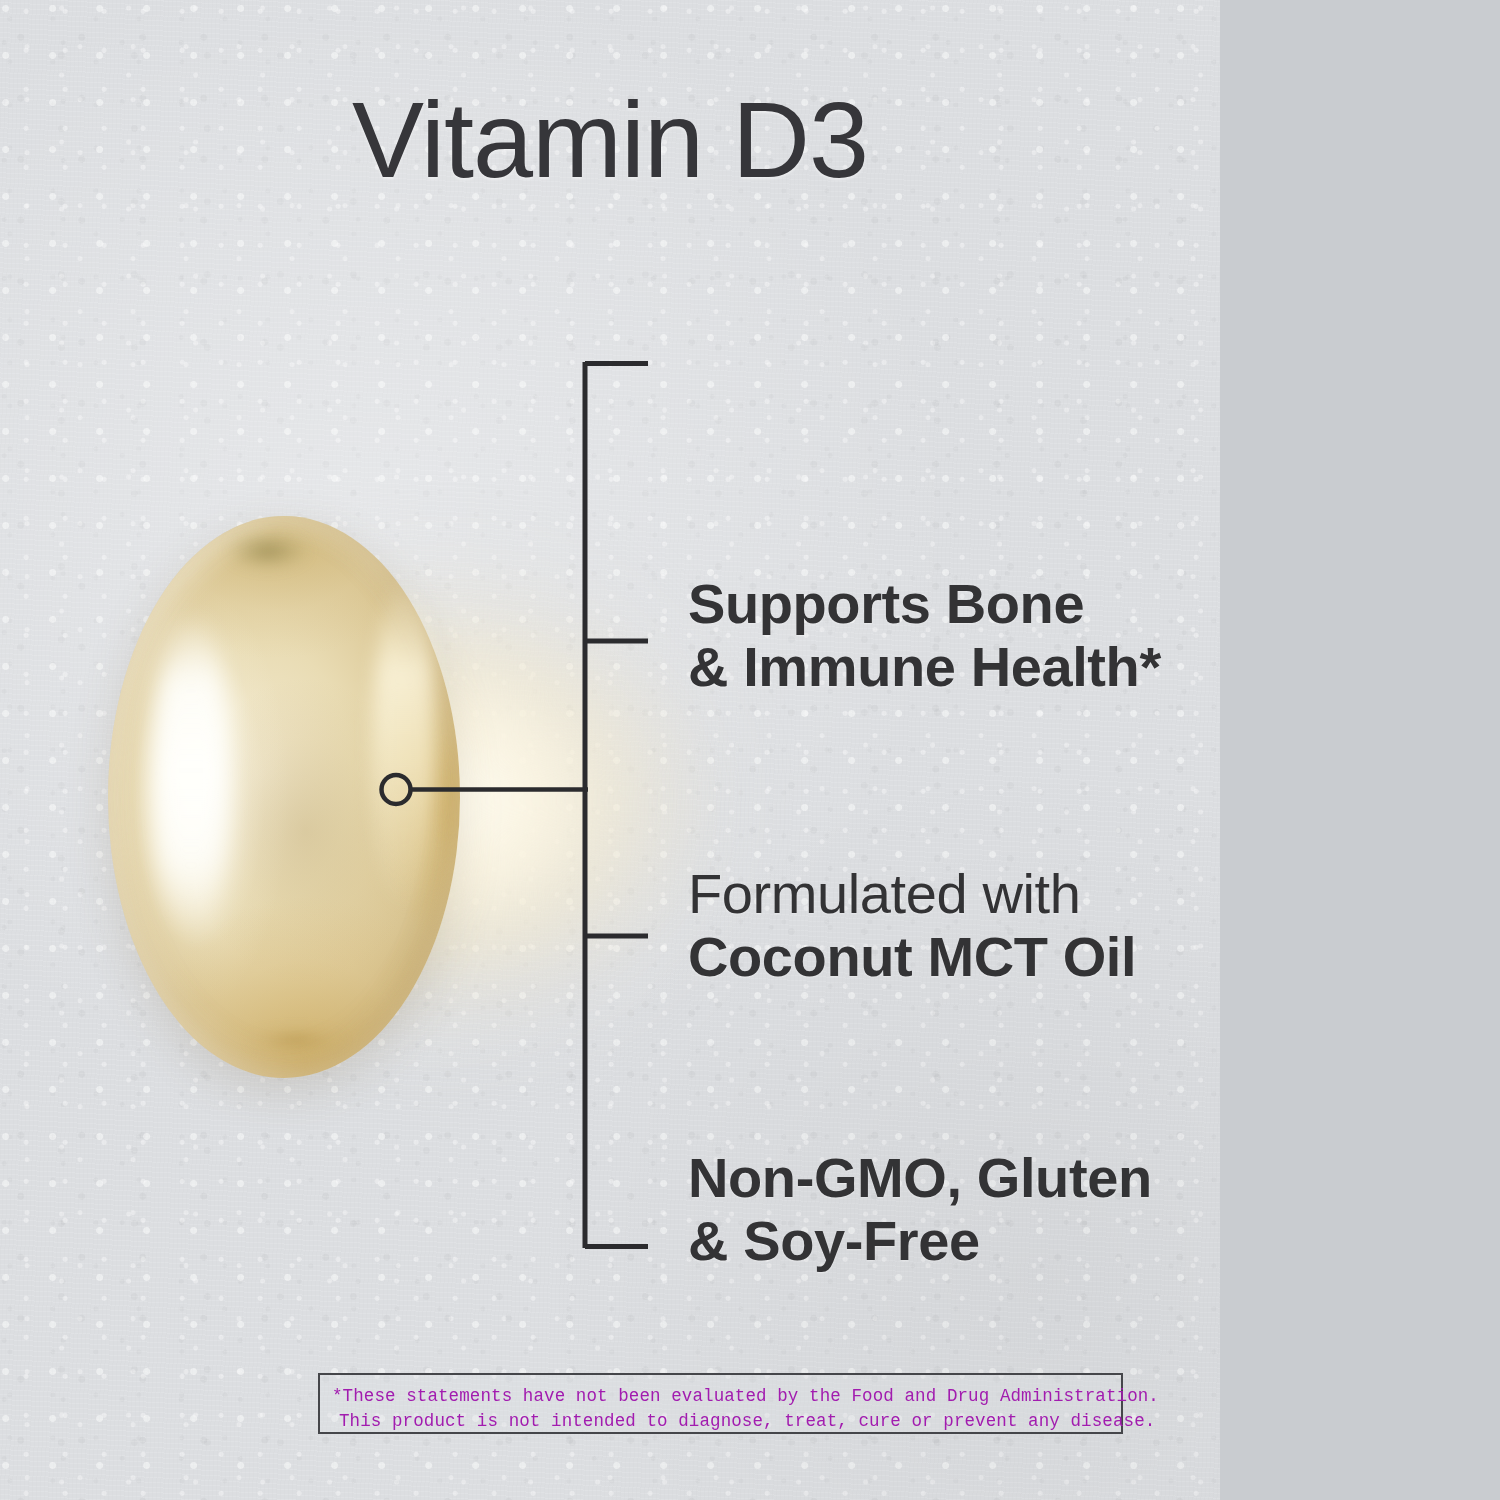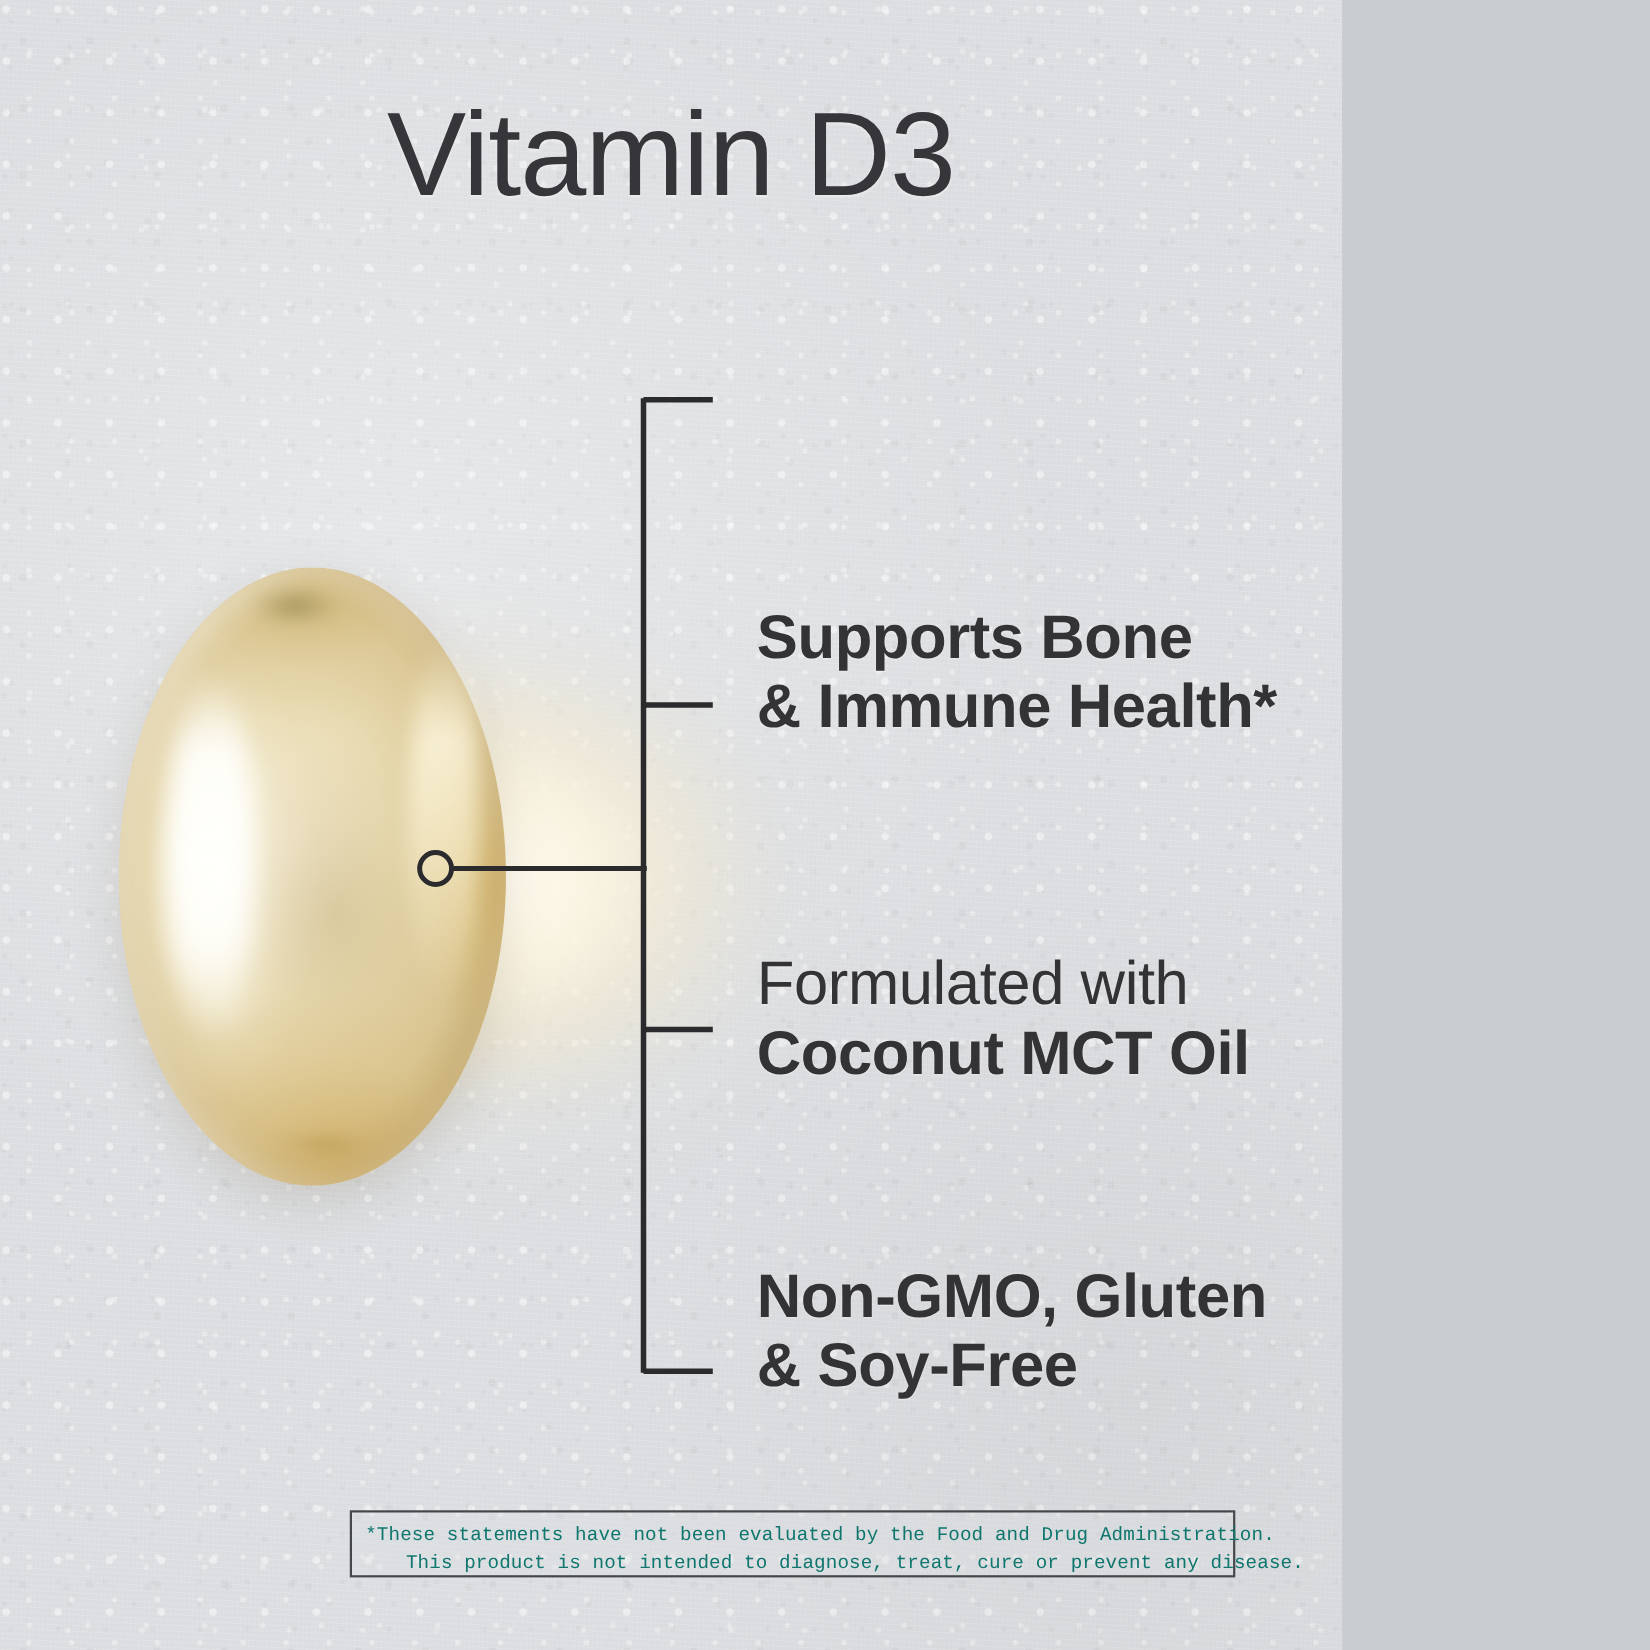--- a/index.html
+++ b/index.html
@@ -201,43 +201,43 @@
     line-height: 1.13;
     letter-spacing: -.4px;
     color: #333335;
     text-shadow: 0 1px 2px rgba(255,255,255,.40);
   }
   .feat .b { font-weight: 700; }
   .feat .r { font-weight: 400; }
   .feat .l1, .feat .l2 { display: block; white-space: nowrap; }
 
   #feat-1 { top: 289px; }
-  #feat-2 { top: 547px; }
+  #feat-2 { top: 572px; }
   #feat-3 { top: 862px; }
   #feat-4 { top: 1146px; }
 
   
   #disclaimer {
     position: absolute;
     left: 318px;
     top: 1373px;
     width: 805px;
     height: 61px;
     box-sizing: border-box;
     border: 2px solid #45464a;
     background: rgba(222,224,227,.30);
     padding: 9px 12px 0 12px;
     font-family: "Liberation Mono", "DejaVu Sans Mono", monospace;
     font-size: 17.5px;
     line-height: 1.42;
     letter-spacing: .1px;
-    color: #0f766e;
+    color: #a21caf;
   }
   #disclaimer .dline { display: block; white-space: nowrap; }
-  #disclaimer .dline2 { padding-left: 7px; margin-left: 30px; }
+  #disclaimer .dline2 { padding-left: 7px; }
 </style>
 </head>
 <body>
 
 <div id="stage">
 
   <div class="tex tex-a"></div>
   <div class="tex tex-b"></div>
   <div class="tex tex-c"></div>
 

